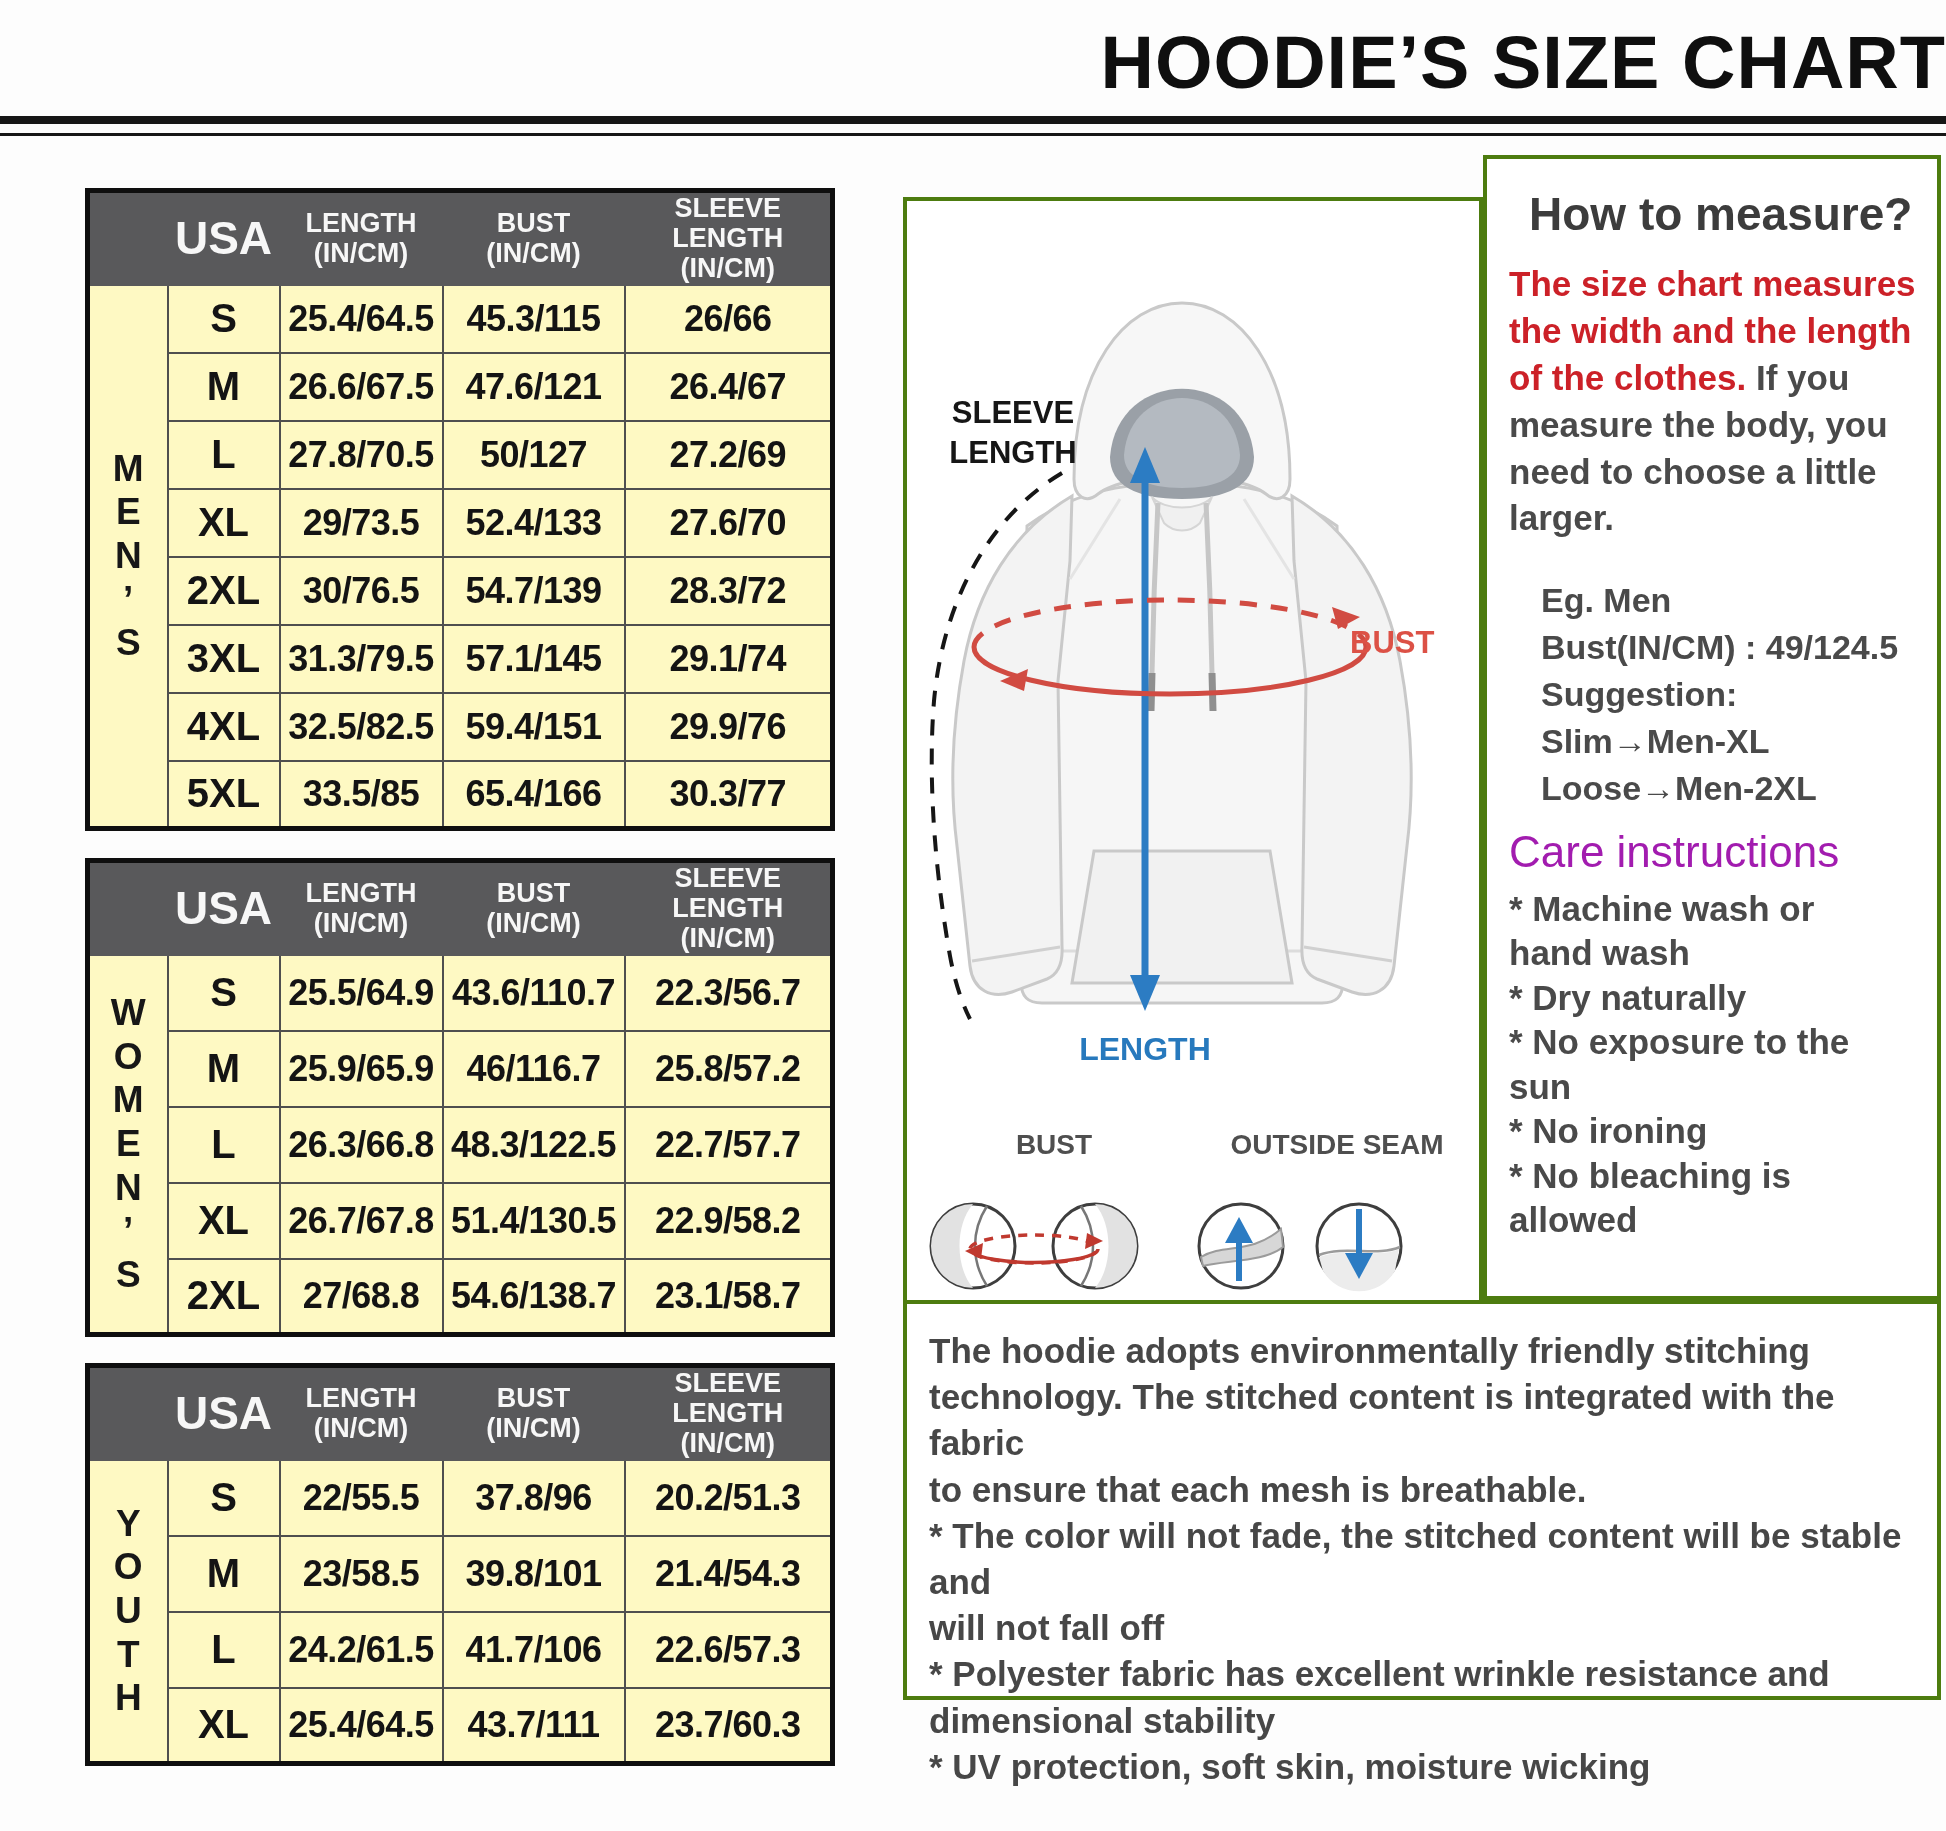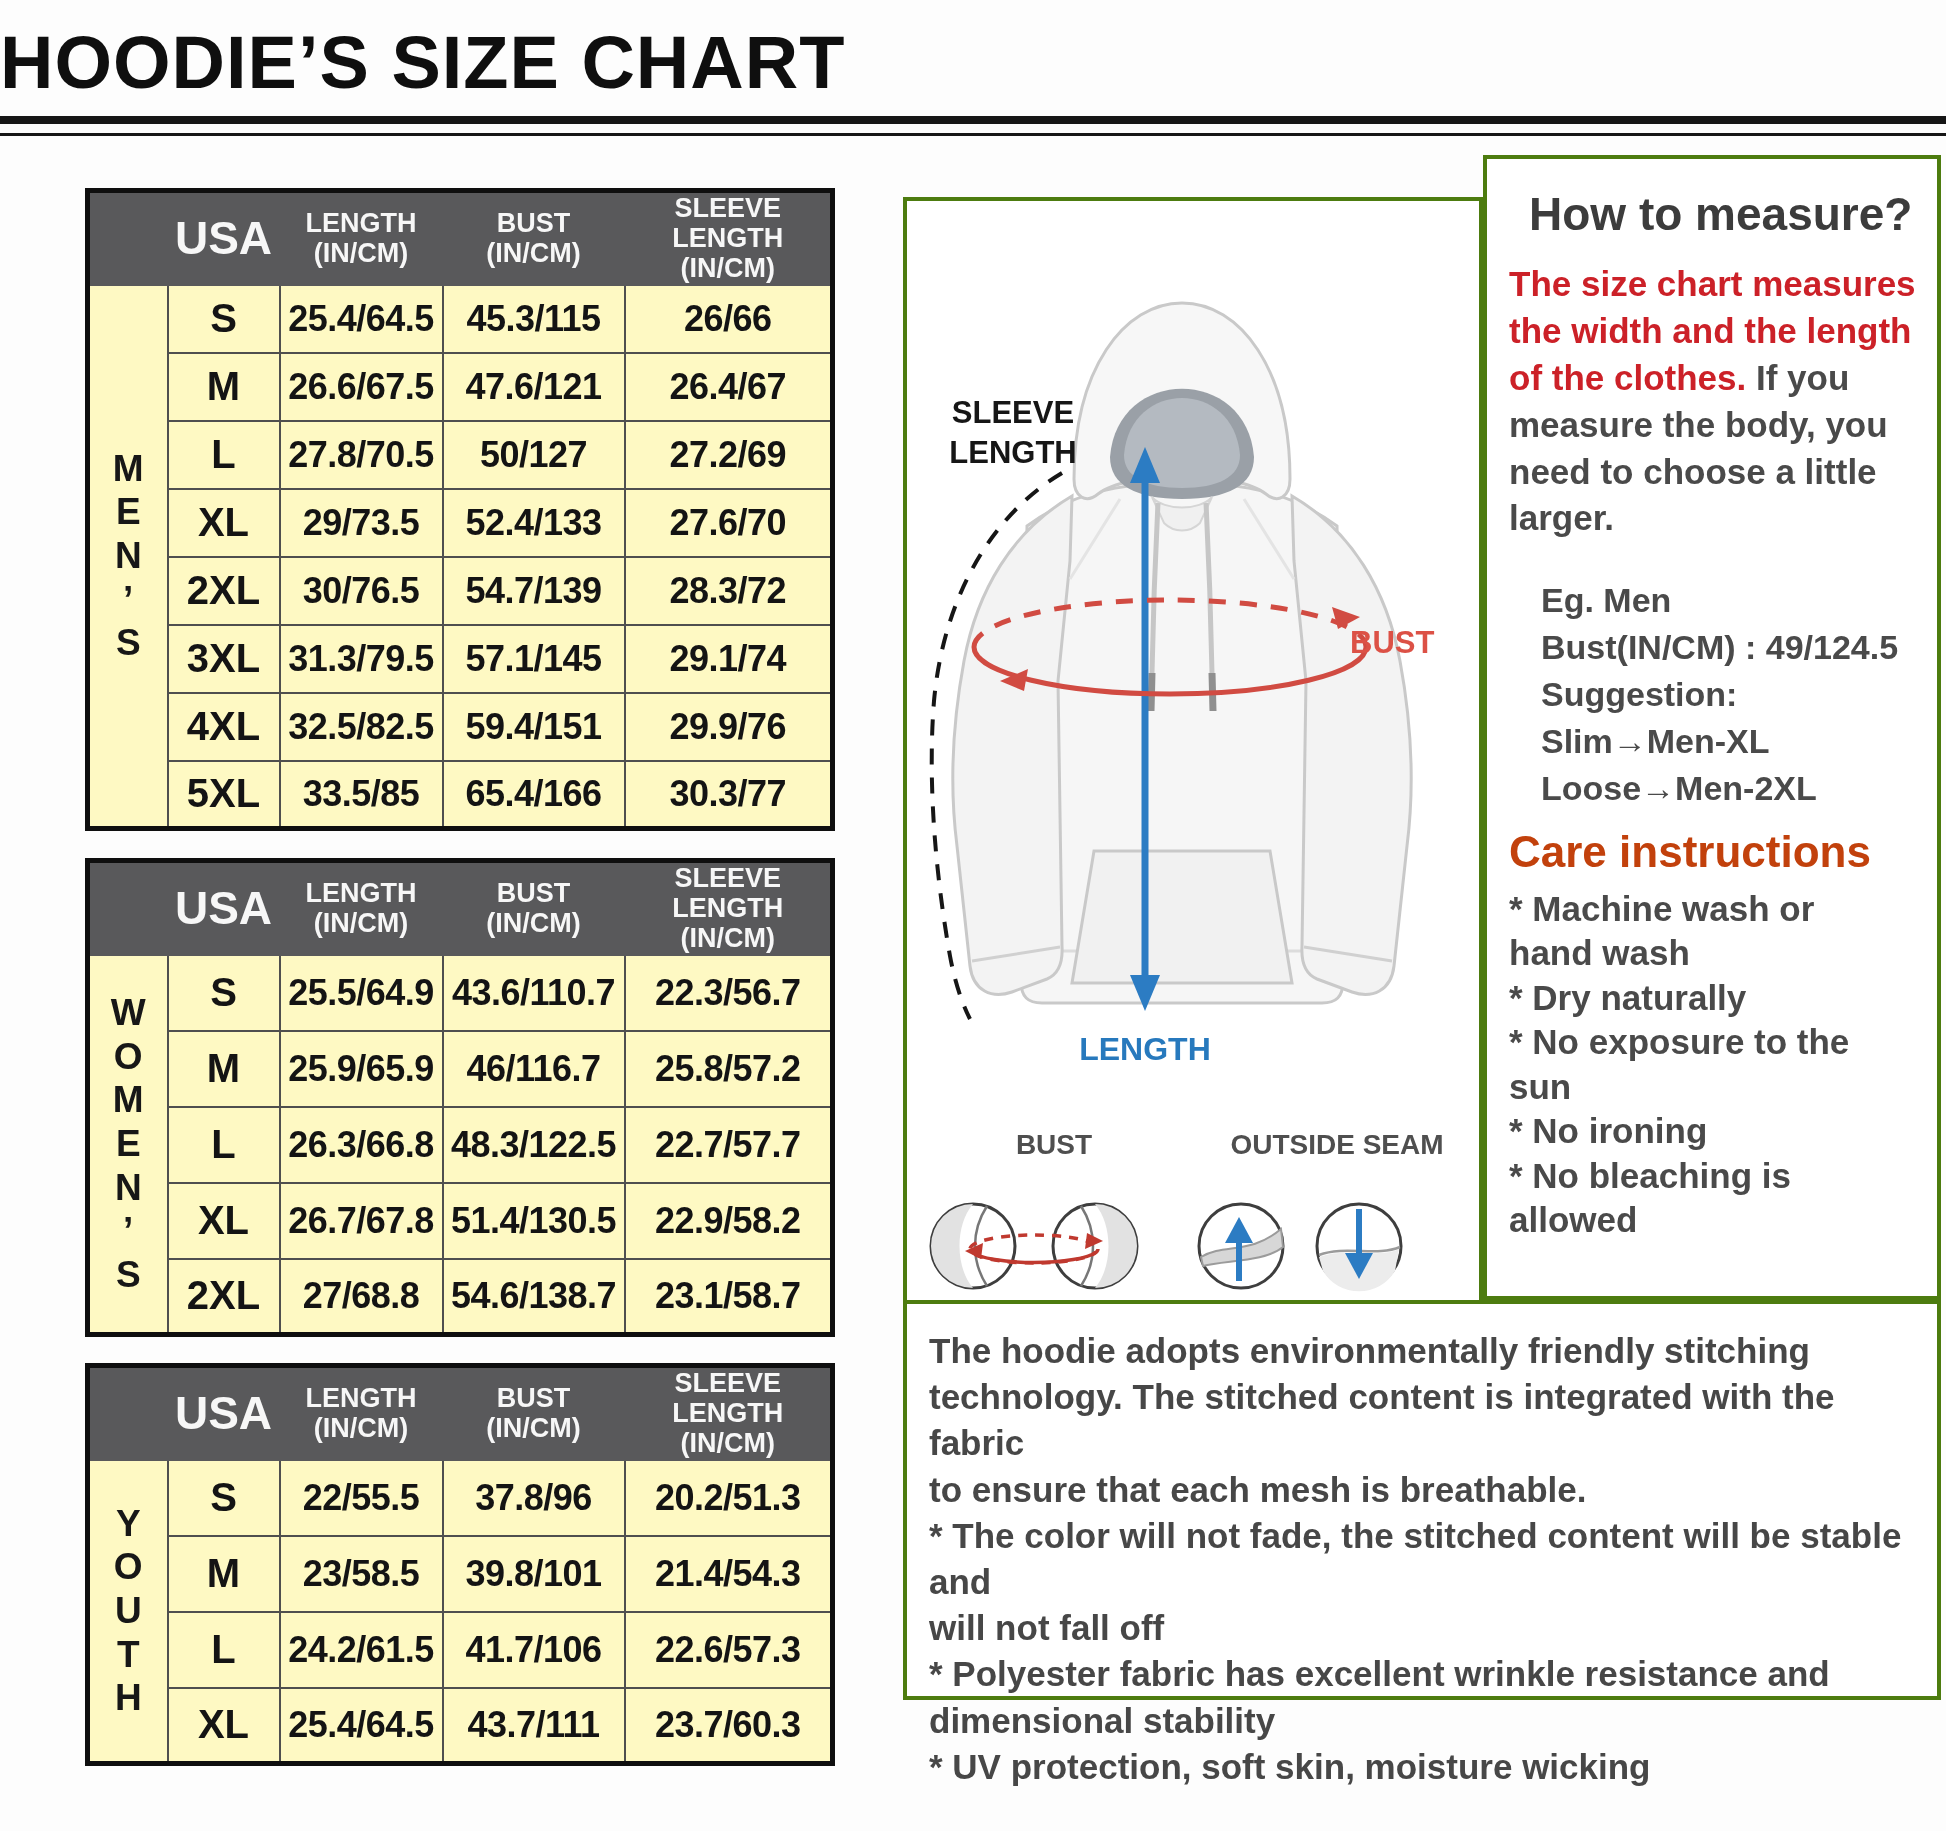--- a/index.html
+++ b/index.html
@@ -2,21 +2,21 @@
 <html><head>
 <meta charset="utf-8">
 <style>
   html,body{margin:0;padding:0;}
   body{
     position:relative;width:1946px;height:1831px;background:#fdfdfd;
     font-family:"Liberation Sans",sans-serif;color:#111;overflow:hidden;
   }
   .abs{position:absolute;}
   
-  .title{left:0;top:20px;width:100%;text-align:left;font-size:74px;font-weight:700;
+  .title{left:0;top:20px;width:100%;text-align:right;font-size:74px;font-weight:700;
          letter-spacing:1px;color:#0f0f0f;}
   .rule{left:0;top:116px;width:1946px;height:9px;border-top:8px solid #161616;border-bottom:3px solid #161616;}
   
   table.tbl{border-collapse:collapse;table-layout:fixed;background:#fef9c3;border:5px solid #0f0f0f;}
   .tbl td,.tbl th{border:2px solid #4f4f4f;padding:0;text-align:center;vertical-align:middle;overflow:hidden;}
   .tbl th{background:#59595b;color:#f7f7f7;border-color:#59595b;}
   .h-usa{font-size:46px;font-weight:700;}
   .h-col{font-size:27px;font-weight:700;line-height:1.12;white-space:pre-line;}
   .vlabel{font-size:37px;font-weight:700;line-height:1.18;white-space:pre-line;color:#171717;}
   .size{font-size:40px;font-weight:700;color:#141414;}
@@ -42,21 +42,21 @@
   .ic-lbl{top:928px;font-size:28px;font-weight:700;color:#4f4f4f;text-align:center;}
   .ic-lbl.b{left:62px;width:170px;}
   .ic-lbl.o{left:320px;width:220px;}
   .ic1{left:20px;top:998px;} .ic2{left:288px;top:998px;}
   .note{left:22px;top:1106px;font-size:31px;color:#1c1c1c;}
   
   .htm-head{left:42px;top:28px;font-size:46px;font-weight:700;color:#3c3c3c;}
   .htm-para{left:22px;top:102px;width:408px;font-size:35px;font-weight:700;line-height:1.34;color:#4a4a4a;}
   .htm-para .red{color:#cc2128;}
   .htm-eg{left:22px;top:418px;font-size:34px;font-weight:700;line-height:1.38;color:#4a4a4a;white-space:pre-line;margin-left:32px;}
-  .care-head{left:22px;top:668px;font-size:44px;font-weight:700;color:#c2410c;}
+  .care-head{left:22px;top:668px;font-size:44px;font-weight:400;color:#a21caf;}
   .care-items{left:22px;top:728px;font-size:35px;font-weight:700;line-height:1.27;color:#4a4a4a;white-space:pre-line;}
   
   .desc{padding:24px 18px 0 22px;font-size:35px;font-weight:700;line-height:1.32;color:#474747;white-space:pre-line;}
 </style>
 </head>
 <body>
 
 <div class="abs title">HOODIE’S SIZE CHART</div>
 <div class="abs rule"></div>
 

